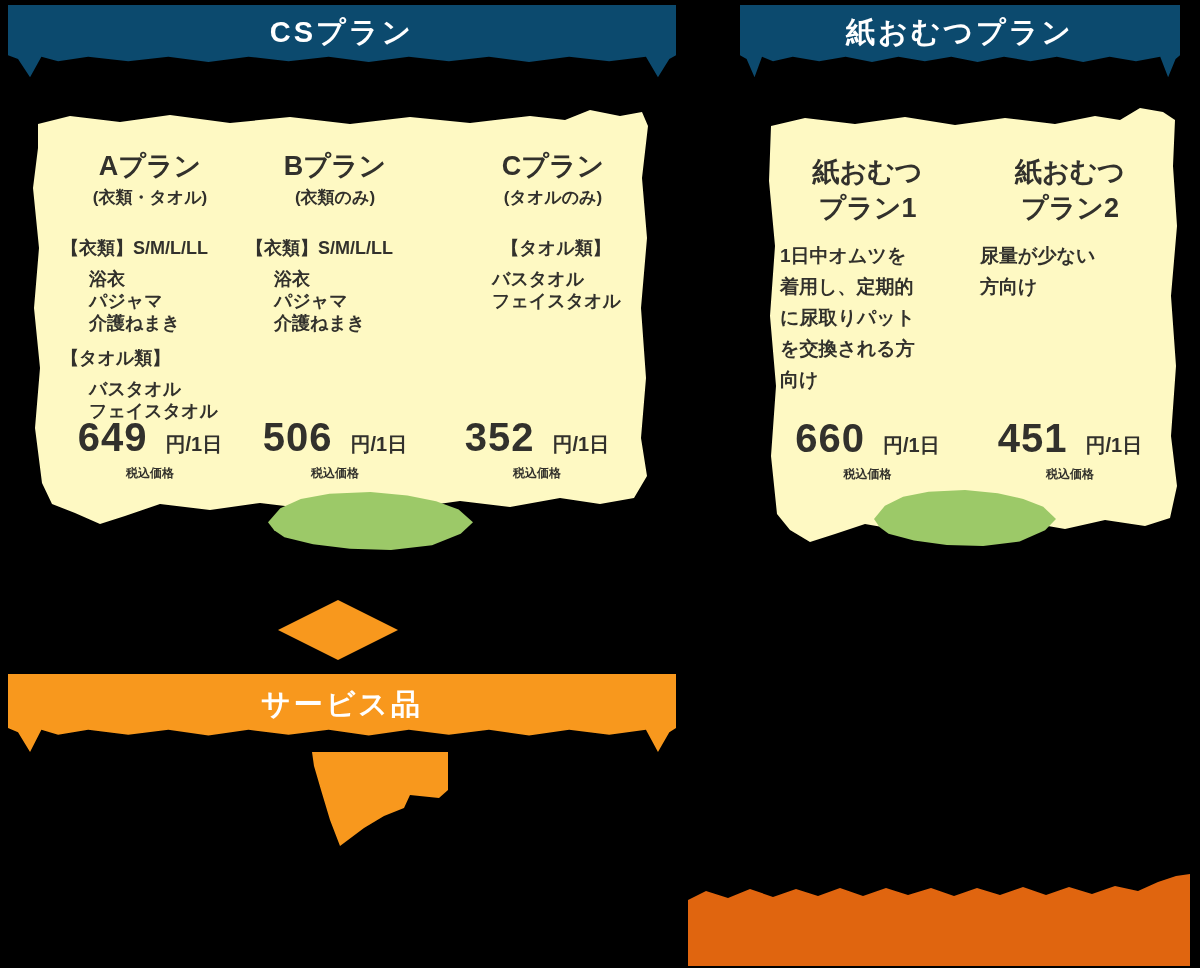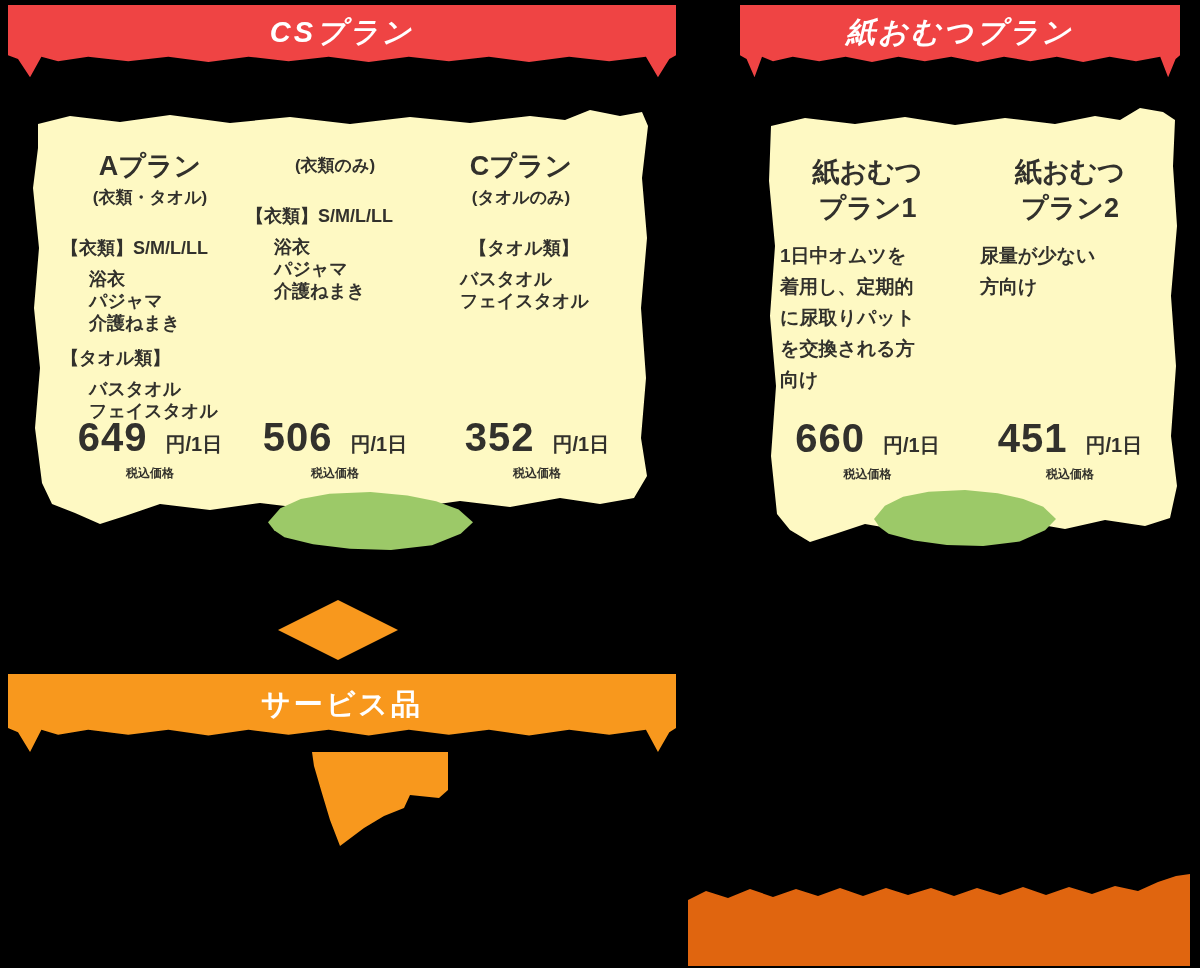--- a/index.html
+++ b/index.html
@@ -6,21 +6,21 @@
   .stage{
     position:relative;width:1200px;height:976px;background:#000;overflow:hidden;
     font-family:"Liberation Sans","DejaVu Sans",sans-serif;color:#32312c;
   }
   
   .ribbon{position:absolute;
     clip-path:polygon(0% 0%,100% 0%,100% 66%,99% 71%,97.3% 95%,95.5% 68%,90% 74%,
       84% 68%,78% 75%,72% 68%,66% 74%,60% 68%,54% 75%,48% 68%,42% 74%,36% 68%,
       30% 75%,24% 68%,18% 74%,12% 68%,7.5% 74%,5% 68%,3.3% 95%,1.5% 71%,0% 66%);
   }
-  .ribbon.green{background:#ef4444;font-style:italic;}
+  .ribbon.green{background:#0c4a6e;}
   .ribbon.orange{background:#f8981d;}
   .ribbon-label{position:absolute;left:0;right:0;top:0;height:56px;
     display:flex;align-items:center;justify-content:center;
     color:#fff;font-size:29px;font-weight:bold;letter-spacing:3px;}
   .ribbon-label.tall{height:62px;}
   
   .card{position:absolute;background:#fef9c3;}
   .card-left{clip-path:polygon(8px 16px,40px 8px,90px 14px,140px 7px,200px 15px,
     260px 9px,320px 16px,380px 9px,440px 15px,500px 8px,535px 12px,560px 2px,
     590px 8px,612px 4px,618px 18px,612px 70px,617px 130px,611px 200px,616px 270px,
@@ -87,30 +87,31 @@
         <div class="item">介護ねまき</div>
       </div>
       <div class="sec-heading mt12">【タオル類】</div>
       <div class="items">
         <div class="item">バスタオル</div>
         <div class="item">フェイスタオル</div>
       </div>
     </div>
 
     <div class="col" style="left:210px;width:190px">
+      <div class="plan-name">Bプラン</div>
       <div class="plan-sub">(衣類のみ)</div>
       <div class="sec-heading mt16">【衣類】S/M/L/LL</div>
       <div class="items">
         <div class="item">浴衣</div>
         <div class="item">パジャマ</div>
         <div class="item">介護ねまき</div>
       </div>
     </div>
 
-    <div class="col" style="left:396px;width:190px">
+    <div class="col" style="left:428px;width:190px">
       <div class="plan-name">Cプラン</div>
       <div class="plan-sub">(タオルのみ)</div>
       <div class="sec-heading mt16" style="text-align:center">【タオル類】</div>
       <div class="items">
         <div class="item">バスタオル</div>
         <div class="item">フェイスタオル</div>
       </div>
     </div>
 
     <div class="price-block" style="left:25px;top:307px;width:190px">

